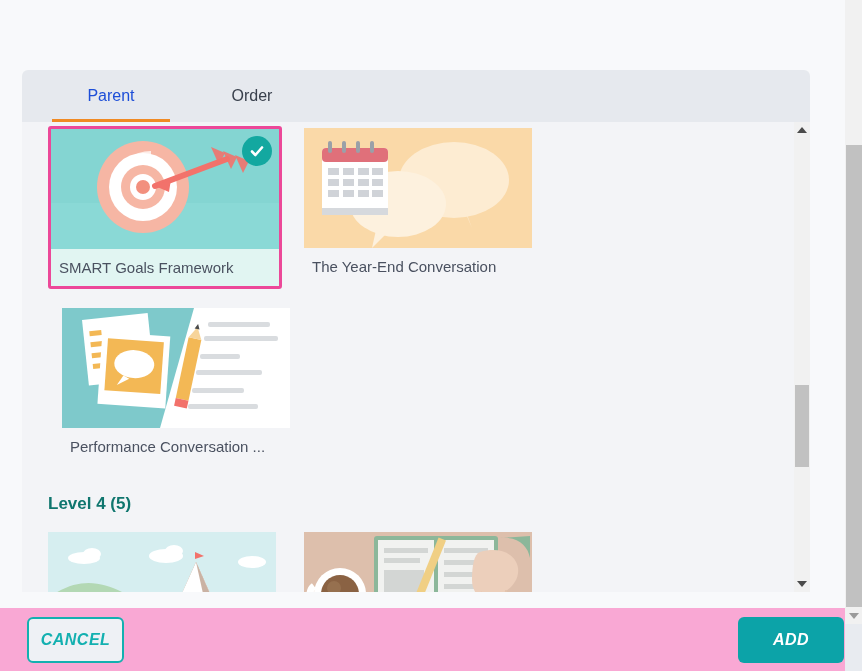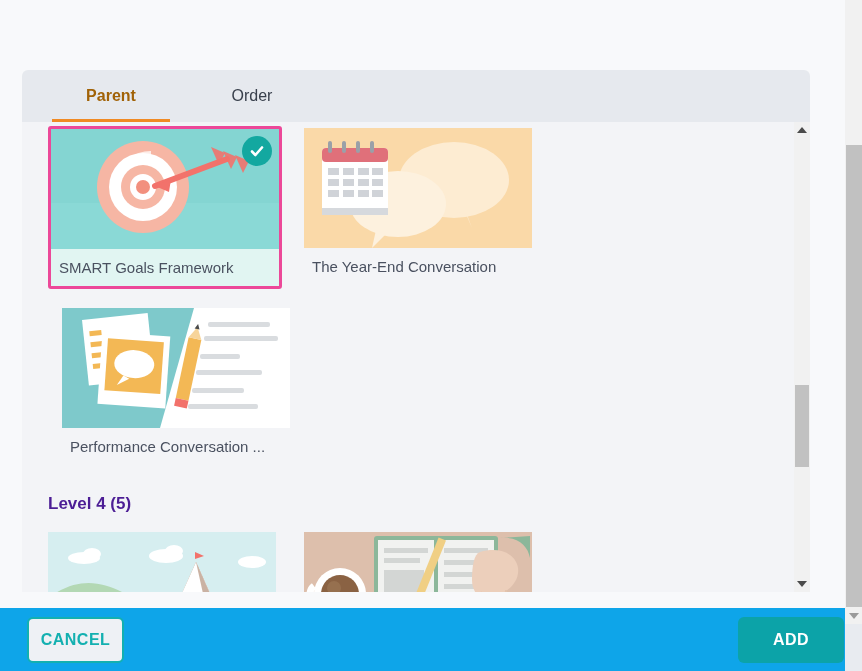--- a/index.html
+++ b/index.html
@@ -52,21 +52,21 @@
     display: flex;
     align-items: center;
     justify-content: center;
     font-size: 16px;
     color: #39404c;
     padding: 0 10px;
     cursor: pointer;
     box-sizing: border-box;
   }
   .tab .tab-label { pointer-events: none; }
-  .tab.active { font-weight: bold; color: #a16207; }
+  .tab.active { font-weight: normal; color: #1d4ed8; }
   .tab.active::after {
     content: "";
     position: absolute;
     left: 8px;
     right: 8px;
     bottom: 0;
     height: 3px;
     background: #f08a24;
   }
   #tab-0 { width: 134px; margin-left: 22px; }
@@ -127,21 +127,21 @@
     display: flex;
     align-items: center;
     justify-content: center;
   }
 
   
   .level-heading {
     position: absolute;
     font-size: 17px;
     font-weight: bold;
-    color: #4c1d95;
+    color: #0f766e;
     left: 26px;
   }
 
   
   #inner-scroll {
     position: absolute;
     left: 772px;
     top: 0;
     width: 16px;
     height: 470px;
@@ -215,21 +215,22 @@
     background: #e8ebf0;
   }
 
   
   #footer {
     position: absolute;
     left: 0;
     top: 608px;
     width: 845px;
     height: 63px;
-    background: #0ea5e9;
+    background: #f9a8d4;
+    font-style: italic;
   }
   #cancel-button {
     position: absolute;
     left: 27px;
     top: 9px;
     width: 97px;
     height: 46px;
     border: 2px solid #13b0b0;
     border-radius: 6px;
     background: #eef1f5;

